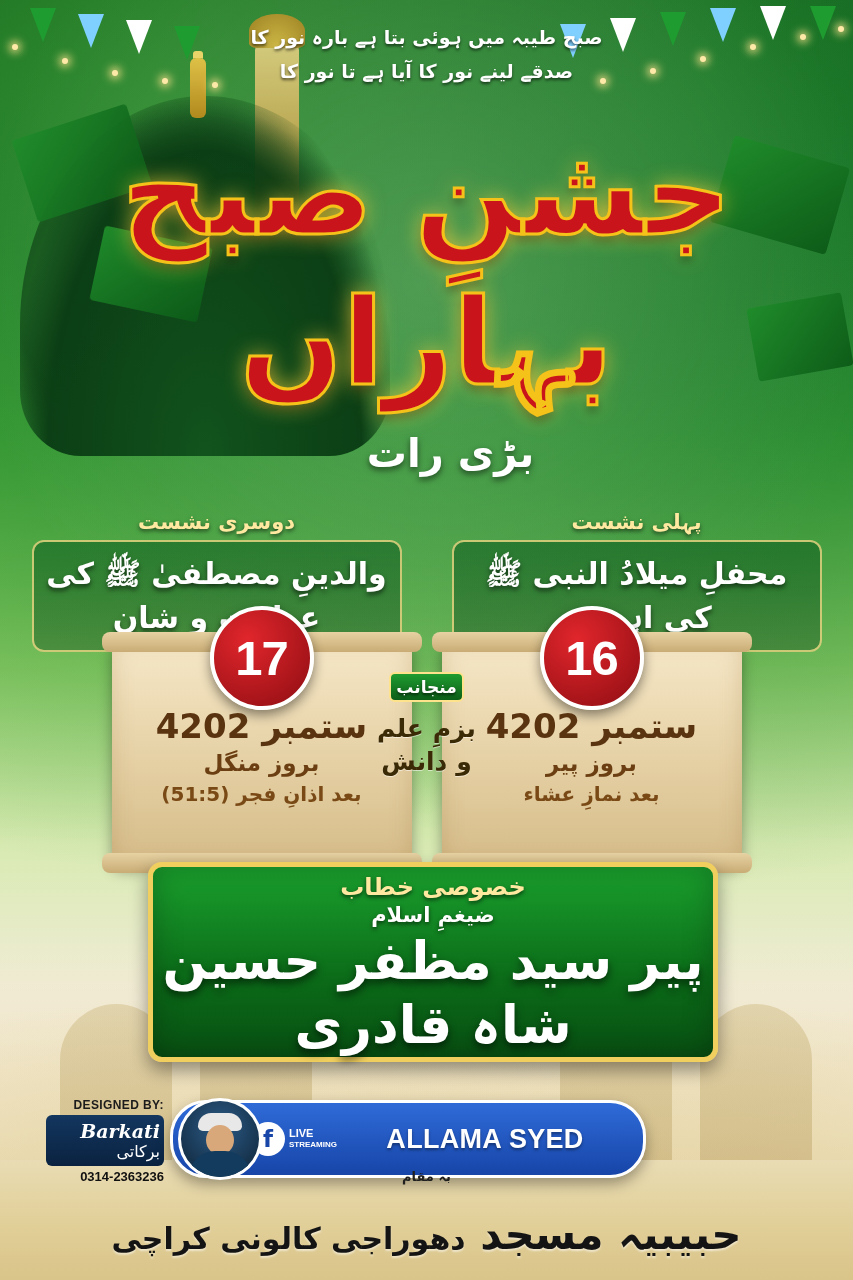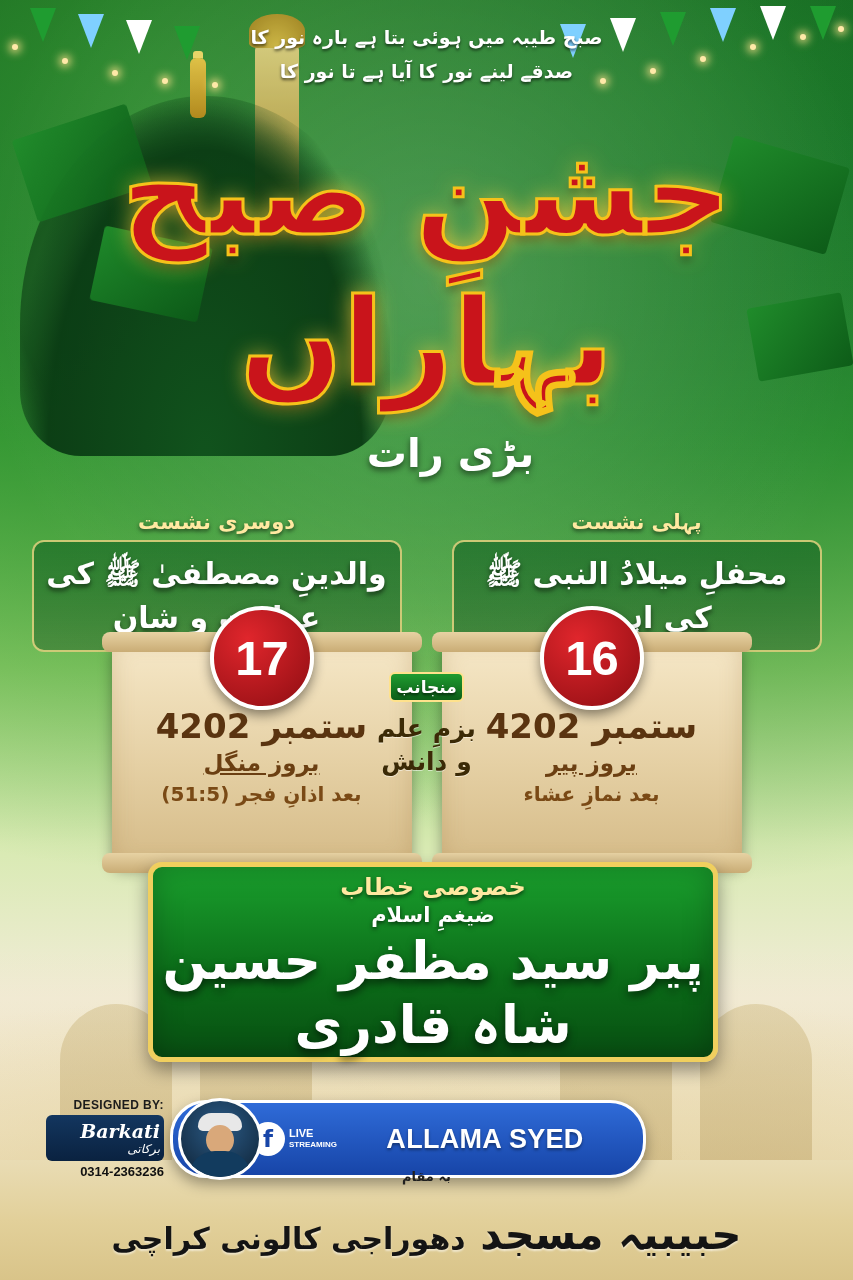--- a/index.html
+++ b/index.html
@@ -139,21 +139,21 @@
     border:4px solid #ffffff;
     box-shadow:0 5px 12px rgba(0,0,0,.45);
     color:#ffffff;font-size:49px;font-weight:bold;
     display:flex;align-items:center;justify-content:center;
     letter-spacing:-1px;
   }
   .scroll .lines{
     position:absolute;left:0;right:0;top:66px;text-align:center;color:#6b3f12;
   }
   .scroll .month{font-size:34px;font-weight:bold;line-height:40px;color:#5a3410;}
-  .scroll .day{font-size:23px;font-weight:bold;margin-top:4px;color:#6b3f12;text-decoration:underline;}
+  .scroll .day{font-size:23px;font-weight:bold;margin-top:4px;color:#6b3f12;}
   .scroll .time{font-size:20px;font-weight:bold;margin-top:6px;color:#7a4a16;}
 
   .mid-ribbon{
     position:absolute;top:672px;left:50%;transform:translateX(-50%);
     width:150px;text-align:center;color:#ffffff;
   }
   .mid-ribbon .tag{
     display:inline-block;background:linear-gradient(180deg,#1f9c30,#0c5e18);
     border:2px solid #ffe28c;border-radius:6px;padding:3px 5px;
     font-size:17px;font-weight:bold;text-shadow:0 2px 3px rgba(0,0,0,.6);
@@ -183,21 +183,21 @@
 
   .designed{
     position:absolute;left:46px;top:1098px;width:118px;text-align:right;
   }
   .designed .cap{font-size:12px;font-weight:bold;color:#1b1b1b;letter-spacing:.4px;}
   .designed .logo{
     margin-top:3px;background:linear-gradient(180deg,#13365f,#0a2240);
     border-radius:6px;padding:5px 4px;color:#ffffff;
   }
   .designed .logo .nm{font-family:"DejaVu Serif", serif;font-style:italic;font-size:19px;font-weight:bold;}
-  .designed .logo .ur{font-size:12px;font-style:italic;}
+  .designed .logo .ur{font-size:16px;}
   .designed .phone{font-size:13px;font-weight:bold;color:#111;margin-top:3px;}
 
   .live-bar{
     position:absolute;left:170px;top:1100px;width:470px;height:72px;
     background:linear-gradient(180deg,#2f6bd8,#1745a8);
     border:3px solid #ffffff;border-radius:36px;
     box-shadow:0 6px 14px rgba(0,0,0,.35);
     display:flex;align-items:center;
   }
   .live-bar .fb{

